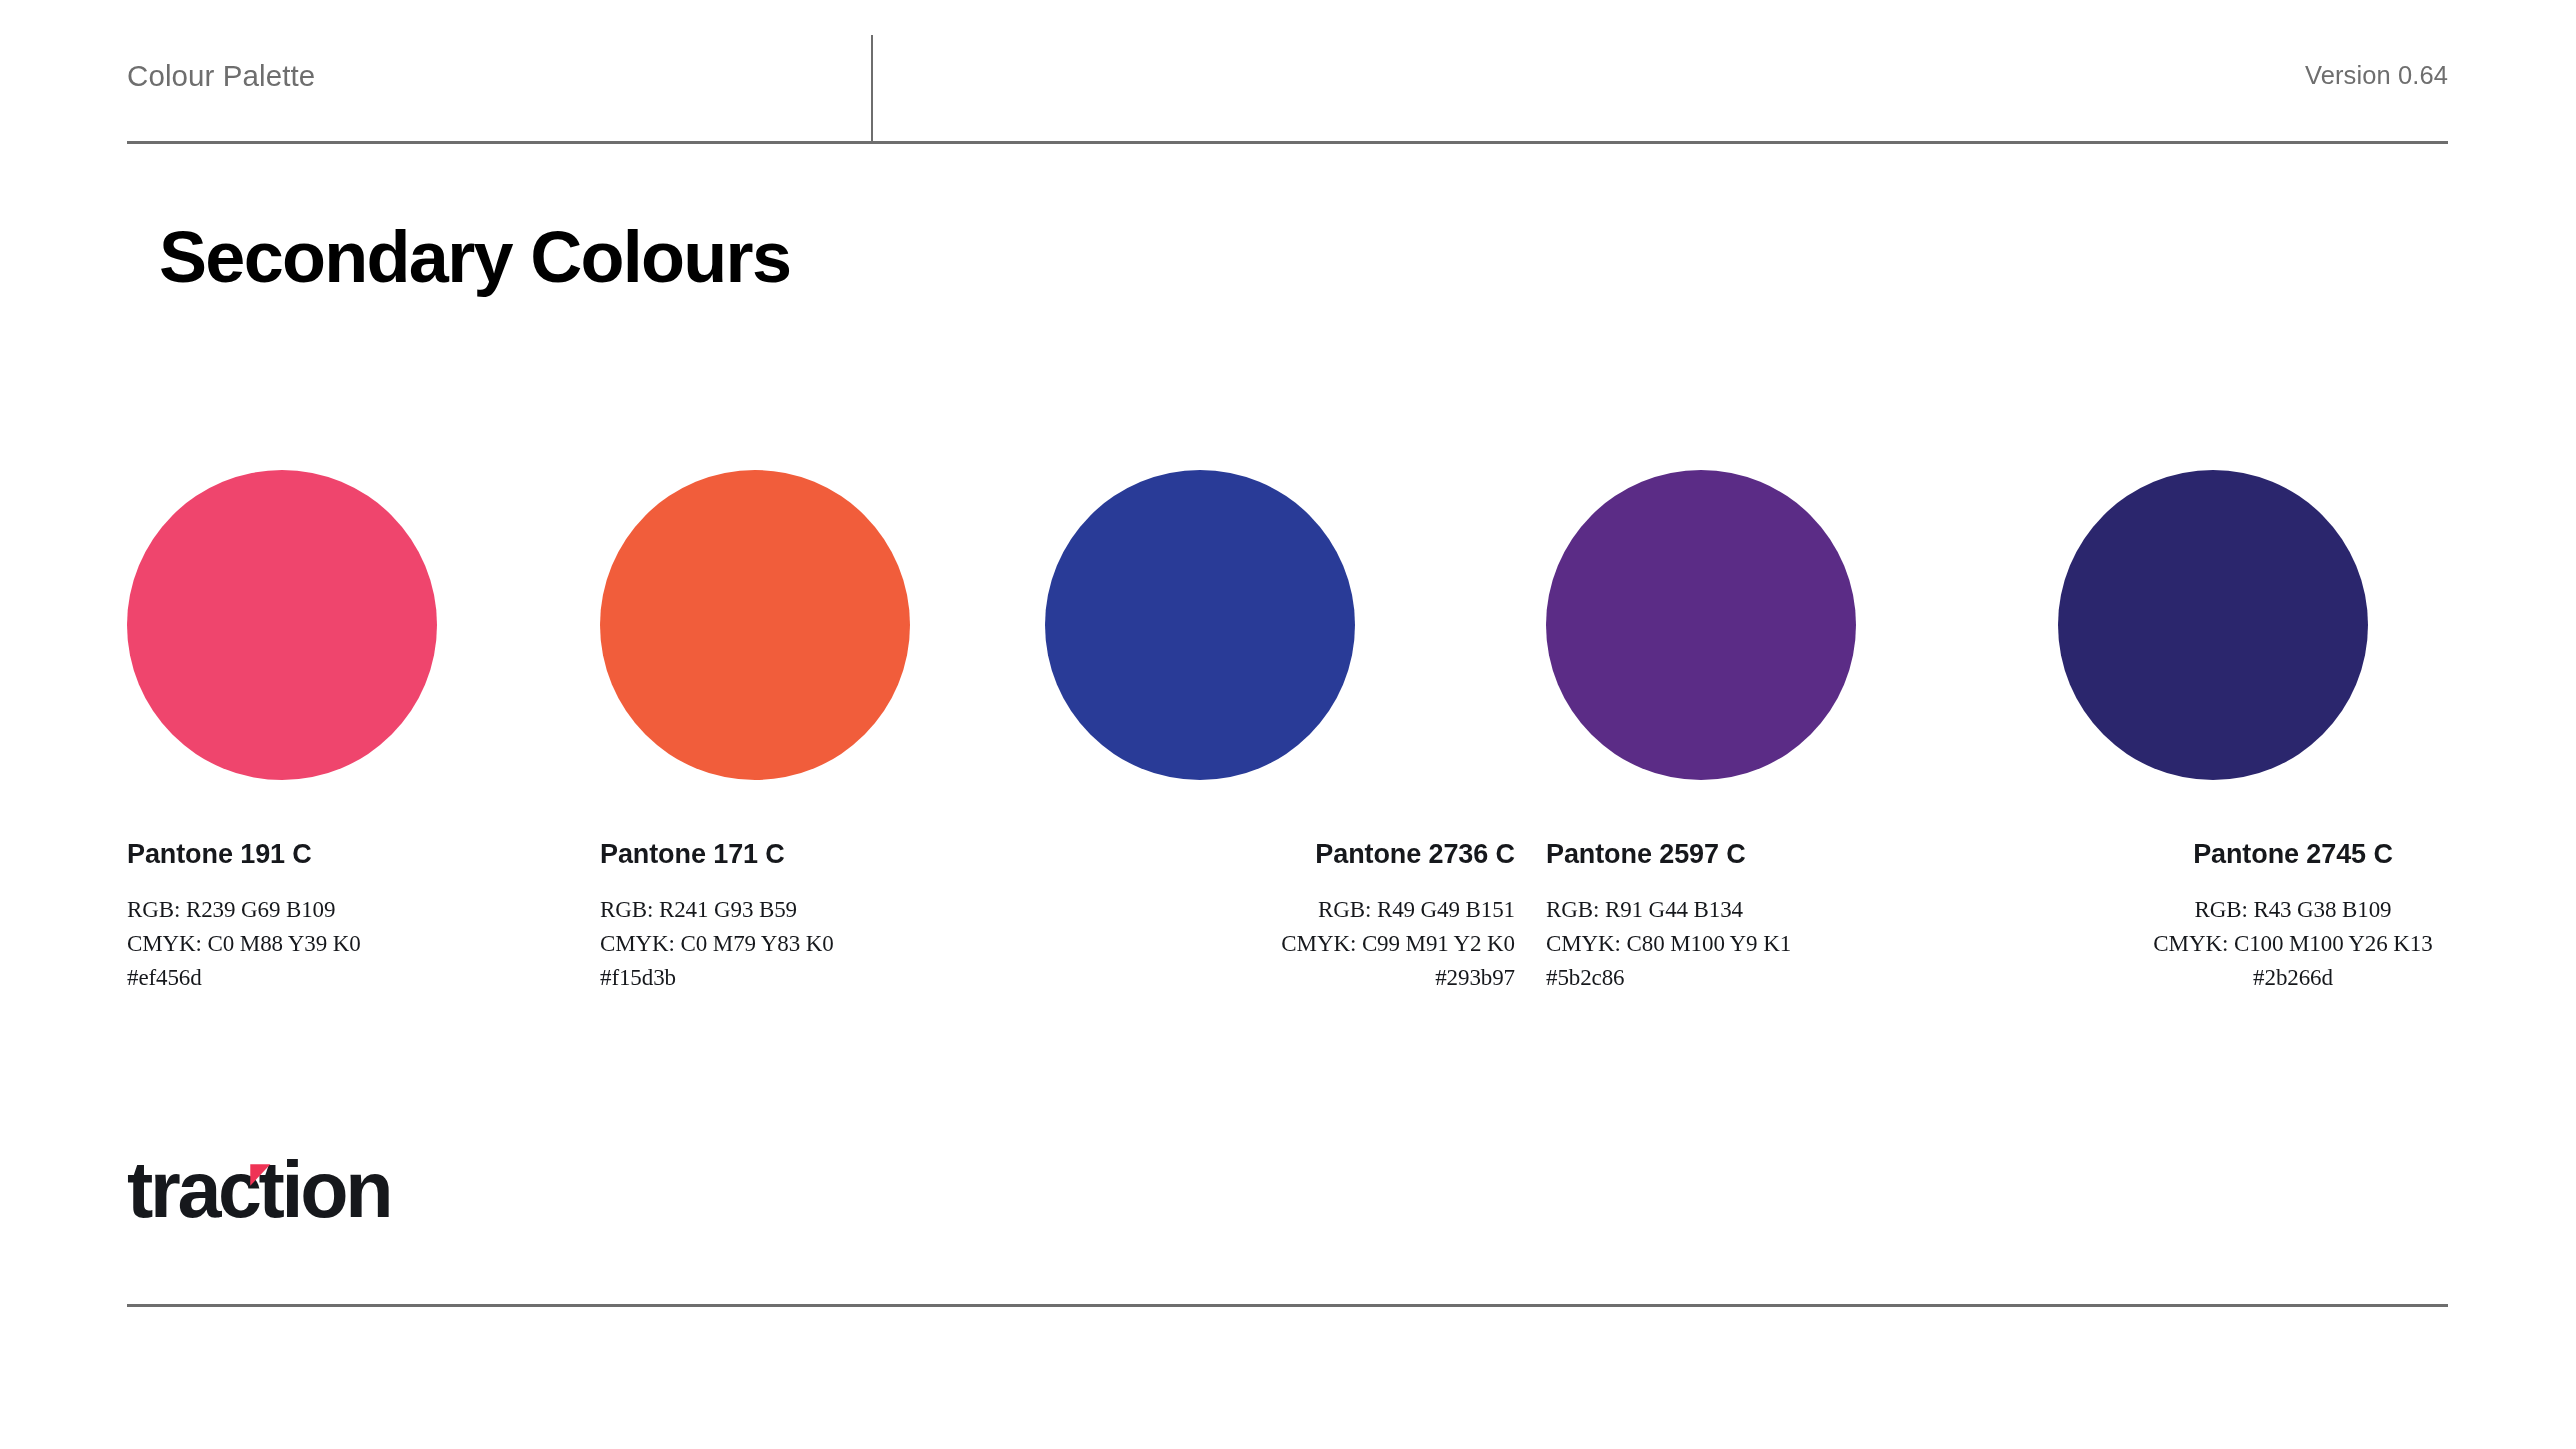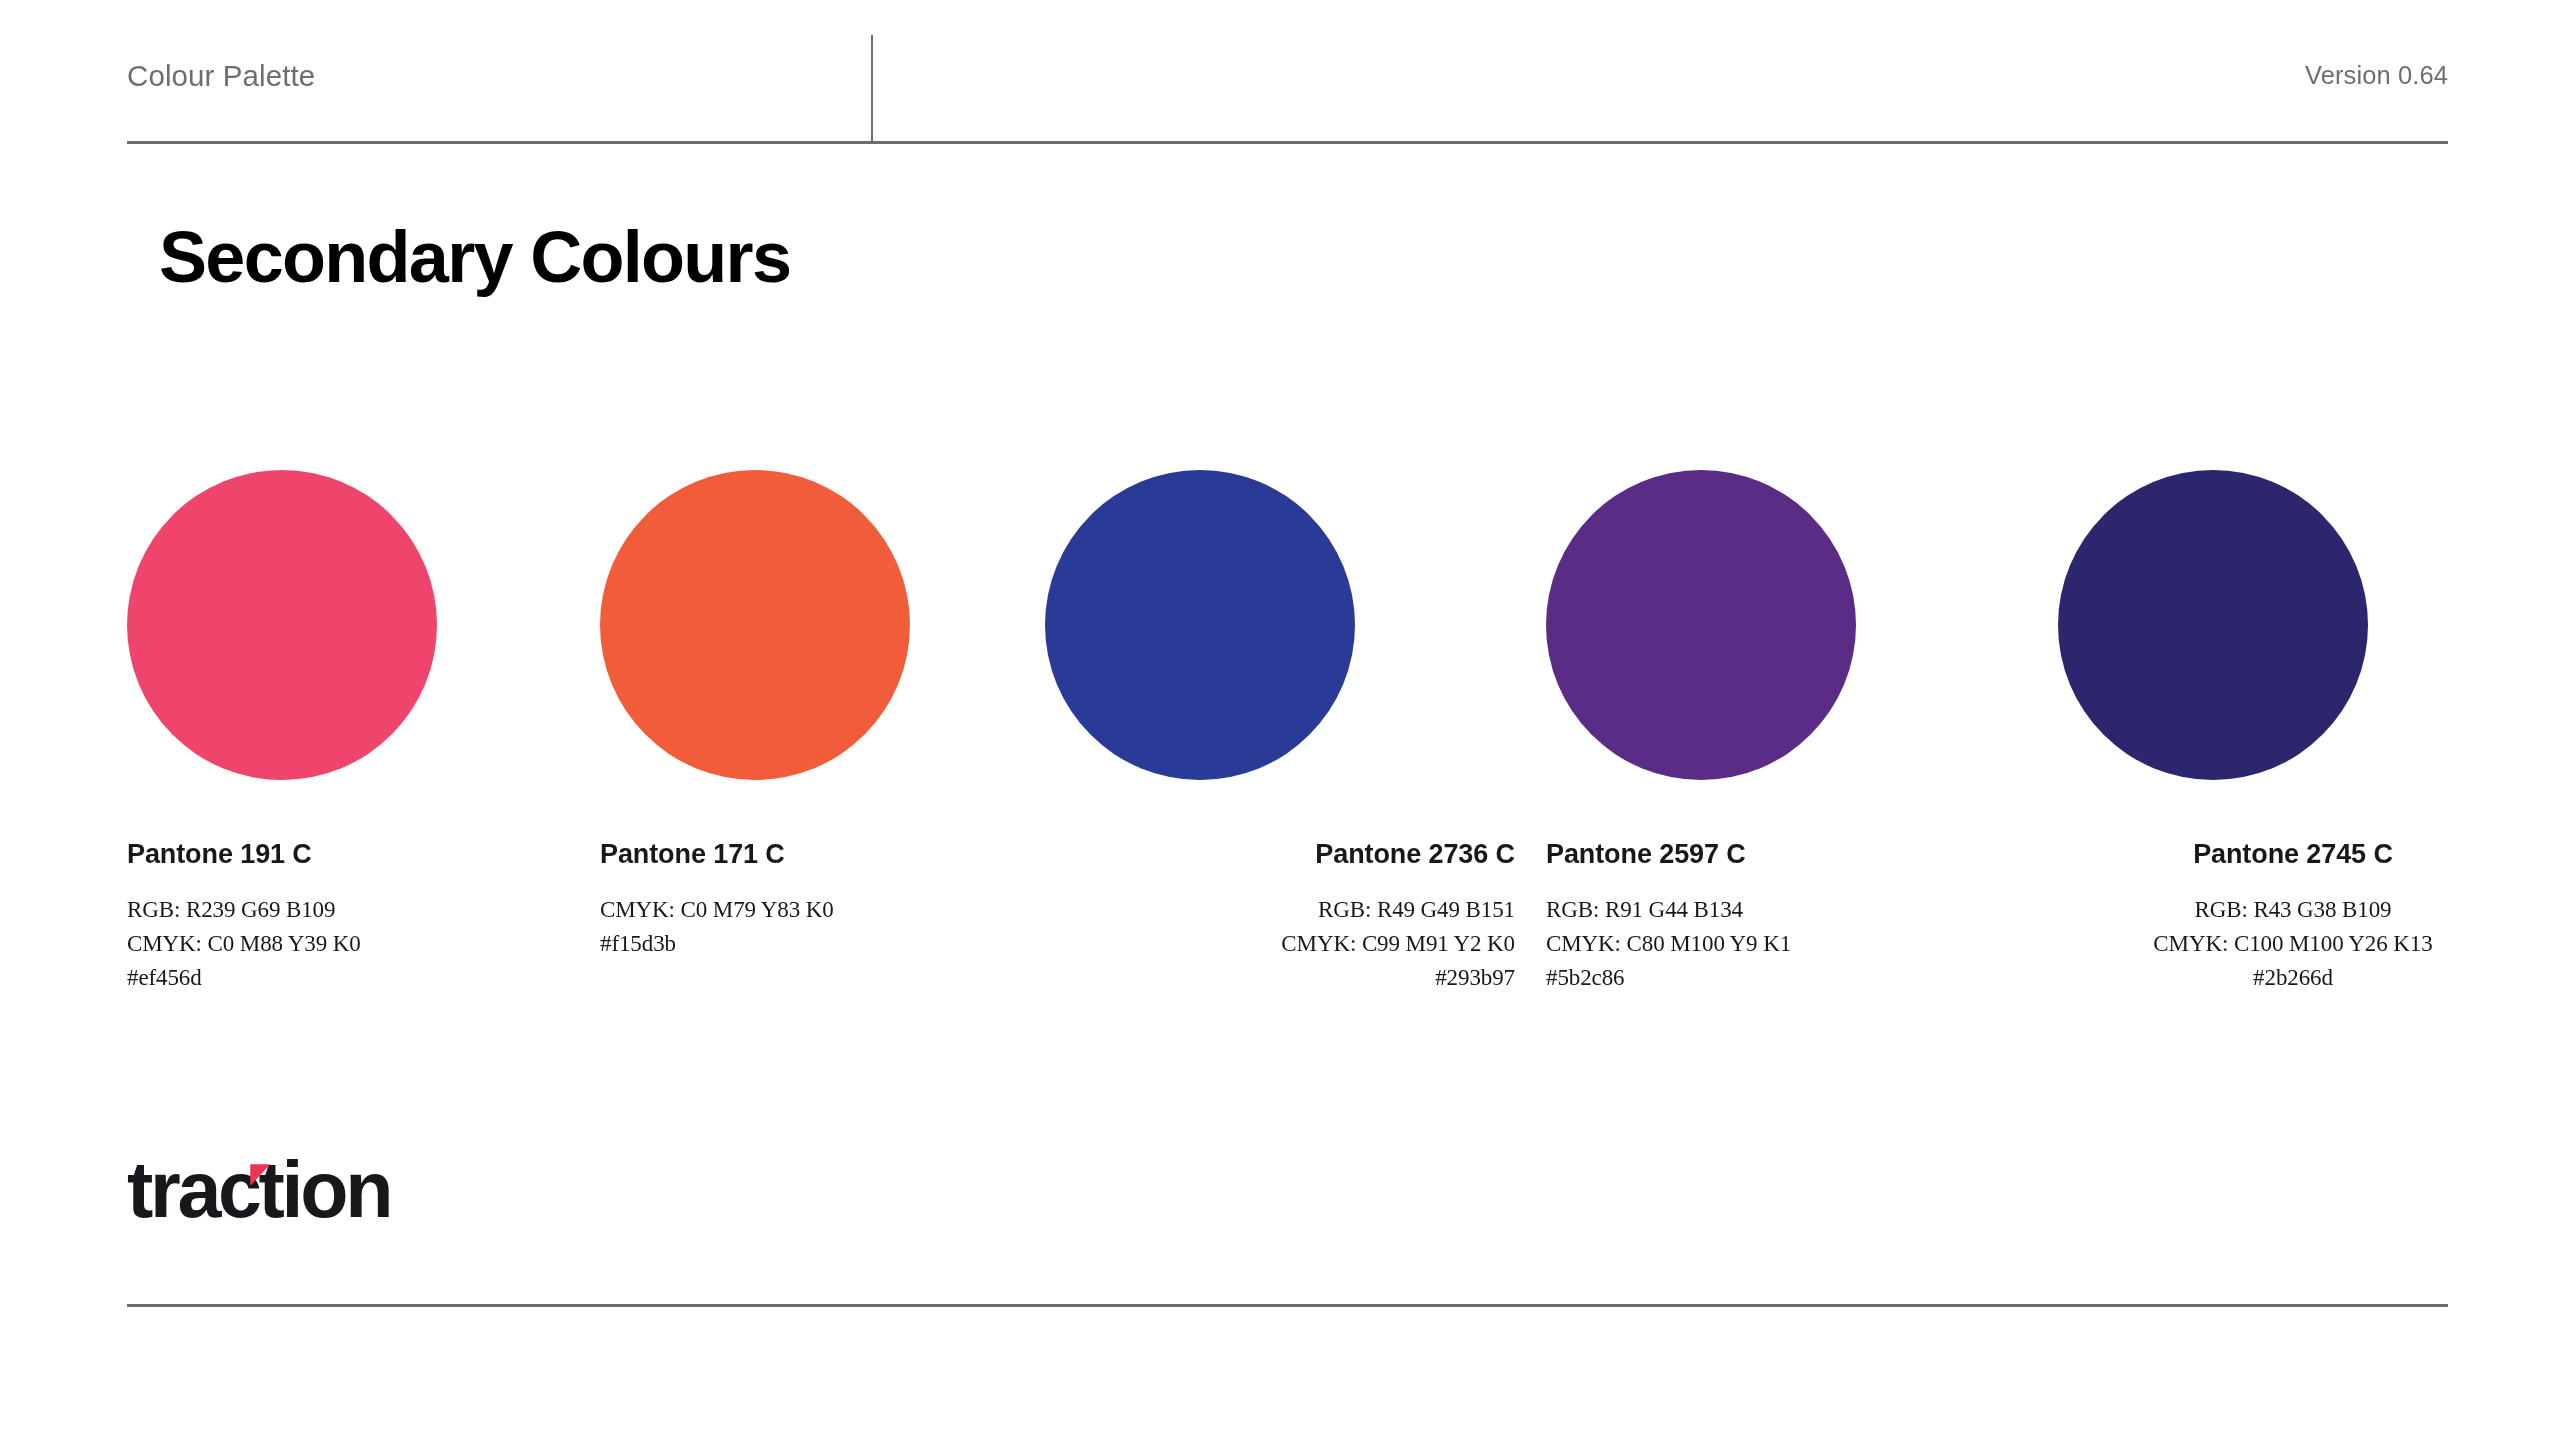--- a/index.html
+++ b/index.html
@@ -176,20 +176,21 @@
         <div>RGB: R239 G69 B109</div>
         <div>CMYK: C0 M88 Y39 K0</div>
         <div>#ef456d</div>
       </div>
     </div>
 
     <div class="swatch" style="left:473px;">
       <div class="swatch-circle" style="background: rgb(241, 93, 59);"></div>
       <div class="swatch-name">Pantone 171 C</div>
       <div class="swatch-specs">
+        <div>RGB: R241 G93 B59</div>
         <div>CMYK: C0 M79 Y83 K0</div>
         <div>#f15d3b</div>
       </div>
     </div>
 
     <div class="swatch" style="left:918px;text-align:right;">
       <div class="swatch-circle" style="background: rgb(41, 59, 151);"></div>
       <div class="swatch-name">Pantone 2736 C</div>
       <div class="swatch-specs">
         <div>RGB: R49 G49 B151</div>

